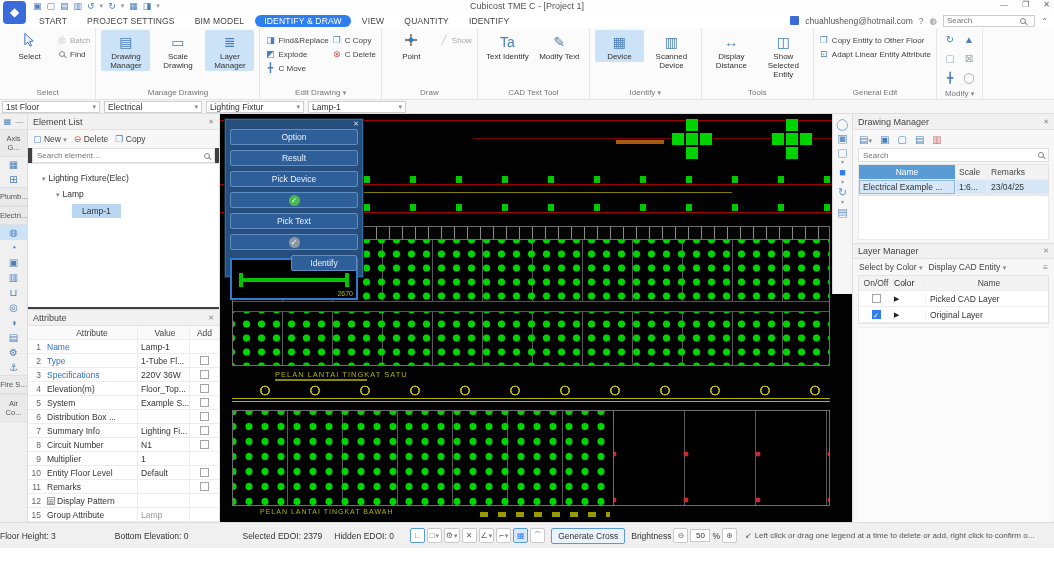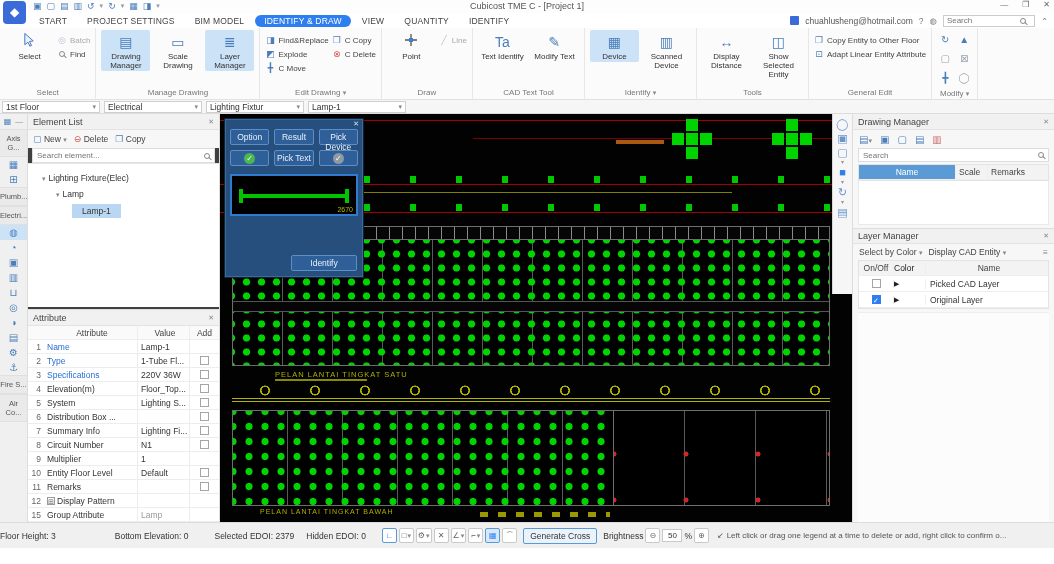--- a/index.html
+++ b/index.html
@@ -117,21 +117,21 @@
          background-size:16px 15px, auto; background-position:8px 8px, 0 0; }
   .b2r { position:absolute; left:380px; top:0; bottom:0; right:0; border-left:1px solid #6e6e6e;
          background-image: radial-gradient(circle,#cc2a2a 2.2px, transparent 2.8px),
                            repeating-linear-gradient(90deg, transparent 0 70px, #5a5a5a 70px 71px);
          background-size:72px 46px, auto; background-position:36px 20px, 0 0; }
   .ybits { position:absolute; height:5px; background:repeating-linear-gradient(90deg,#9a9a00 0 8px, transparent 8px 18px); }
 
   
   .iddlg { position:absolute; left:4px; top:4px; width:140px; height:160px; background:#274f7d; border:1px solid #123; box-shadow:inset 0 0 0 1px #3a699e; z-index:6; padding:5px; }
   .idclose { position:absolute; top:1px; right:4px; color:#cfe0f2; font-size:7px; }
-  .idgrid { display:grid; grid-template-columns:1fr 1fr 1fr; gap:5px; margin-top:5px; }
+  .idgrid { display:grid; grid-template-columns:1fr; gap:5px; margin-top:5px; }
   .idbtn { background:#2f5f99; border:1px solid #5d8fc4; border-radius:2px; color:#e8f1fa; font-size:8.5px; text-align:center; padding:2px 0; height:16px; }
   .idbtn .dot { display:inline-block; width:11px; height:11px; border-radius:50%; background:#49b84f; color:#fff; font-size:8px; line-height:11px; }
   .idbtn .dot.off { background:#8f98a3; }
   .preview { margin-top:8px; height:42px; background:#000; border:2px solid #2e7bd0; position:relative; }
   .preview .lbar { position:absolute; left:10px; right:10px; top:18px; height:4px; background:#00c400; }
   .preview .lcap { position:absolute; width:4px; height:14px; top:13px; background:#00c400; }
   .preview .dim { position:absolute; right:3px; bottom:1px; color:#b8b800; font-size:7px; }
   .idgo { position:absolute; right:6px; bottom:6px; width:66px; }
 
   
@@ -293,21 +293,21 @@
         <div class="bigbtn">
           <span class="bicon"><svg width="16" height="16">
                 <path d="M8 2 V14 M2 8 H14" stroke="#555" stroke-width="1.3"></path>
                 <rect x="6" y="6" width="4" height="4" fill="#3f7fd1"></rect>
               </svg></span>
           <span>Point</span>
         </div>
         <div class="smcol">
           <div class="smitem dis">
               <span class="sic">╱</span>
-              <span>Line</span>
+              <span>Show</span>
             </div>
         </div>
       </div>
       <div class="grp-label">Draw</div>
     </div>
 
     <div class="grp">
       <div class="grp-body">
         <div class="bigbtn"><span class="bicon">Ta</span><span>Text Identify</span></div>
         <div class="bigbtn"><span class="bicon">✎</span><span>Modify Text</span></div>
@@ -465,21 +465,21 @@
               <span class="at-no">4</span>
               <span class="at-name">Elevation(m)</span>
               <span class="at-val">Floor_Top...</span>
               <span class="at-add">
                 <span class="cb"></span>
               </span>
             </div>
           <div class="atrow">
               <span class="at-no">5</span>
               <span class="at-name">System</span>
-              <span class="at-val">Lighting S...</span>
+              <span class="at-val">Example S...</span>
               <span class="at-add">
                 <span class="cb"></span>
               </span>
             </div>
           <div class="atrow">
               <span class="at-no">6</span>
               <span class="at-name">Distribution Box ...</span>
               <span class="at-val"></span>
               <span class="at-add">
                 <span class="cb"></span>
@@ -633,20 +633,25 @@
       <div class="dmsearch">
         <input placeholder="Search" style="">
         <span class="mag"></span>
       </div>
       <div class="dmtable">
         <div class="dmrow hd">
           <span class="dm-name">Name</span>
           <span class="dm-scale">Scale</span>
           <span class="dm-rem">Remarks</span>
         </div>
+        <div class="dmrow sel">
+          <span class="dm-name">Electrical Example ...</span>
+          <span class="dm-scale">1:6...</span>
+          <span class="dm-rem">23/04/25</span>
+        </div>
       </div>
       <div class="dmfill"></div>
 
       <div class="phead" style="margin-top:3px;border-top:1px solid #ddd">
         <span>Layer Manager</span>
         <span class="px">✕</span>
       </div>
       <div class="lmtools">
         <span><span>Select by Color</span> <span class="caret">▾</span></span>
         <span><span>Display CAD Entity</span> <span class="caret">▾</span></span>
@@ -673,21 +678,21 @@
           <span class="lm-name">Original Layer</span>
         </div>
       </div>
       <div class="rfill"></div>
     </div>
   </div>
 
   <div class="statusbar">
     <span class="sbt" style="">Floor Height: 3</span>
     <span class="sbt" style="margin-left:59px">Bottom Elevation: 0</span>
-    <span class="sbt" style="margin-left:26px">Selected EDOI: 2379</span>
+    <span class="sbt" style="margin-left:54px">Selected EDOI: 2379</span>
     <span class="sbt" style="margin-left:12px">Hidden EDOI: 0</span>
     <span class="sbicons">
       <span class="sbbtn bl">∟</span>
       <span class="sbbtn">
           <span>□</span>
           <span class="caret">▾</span>
         </span>
       <span class="sbbtn">
           <span>⚙</span>
           <span class="caret">▾</span>

